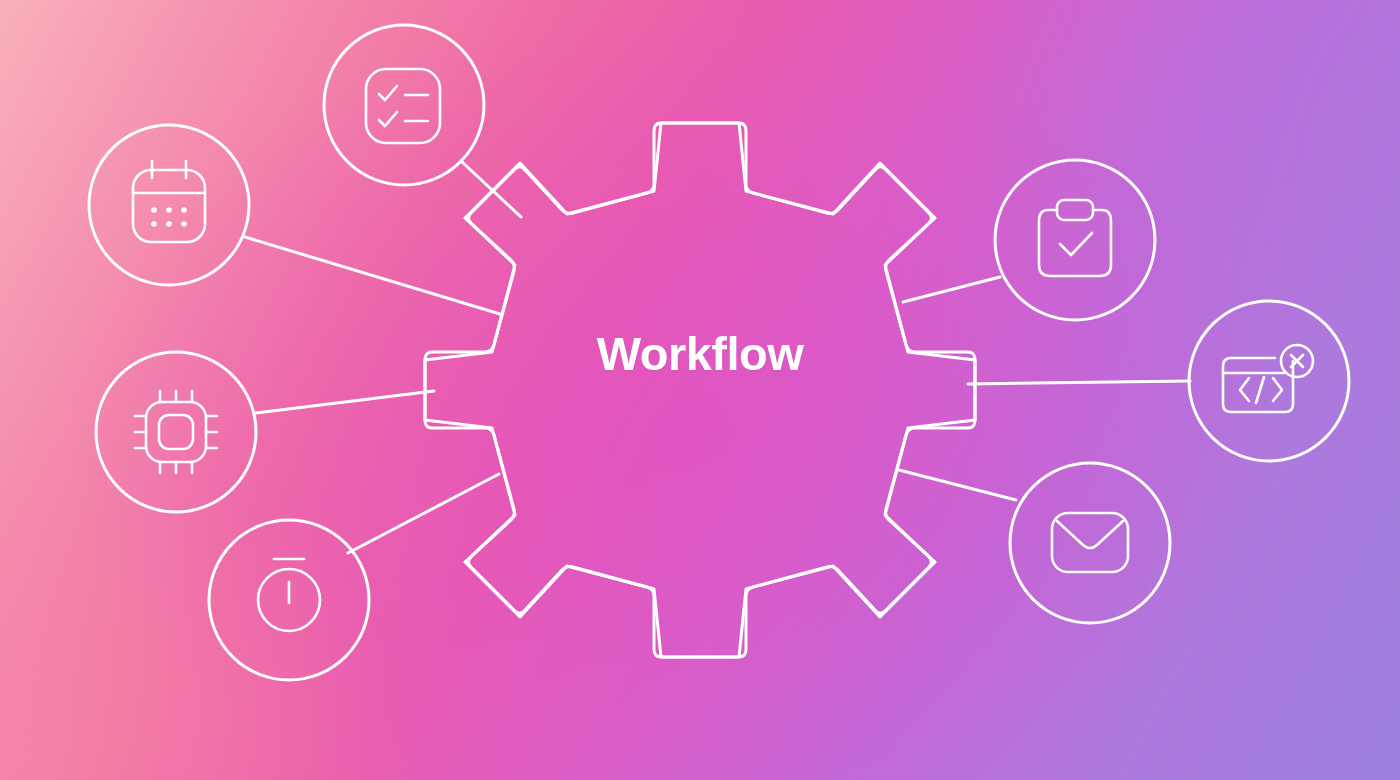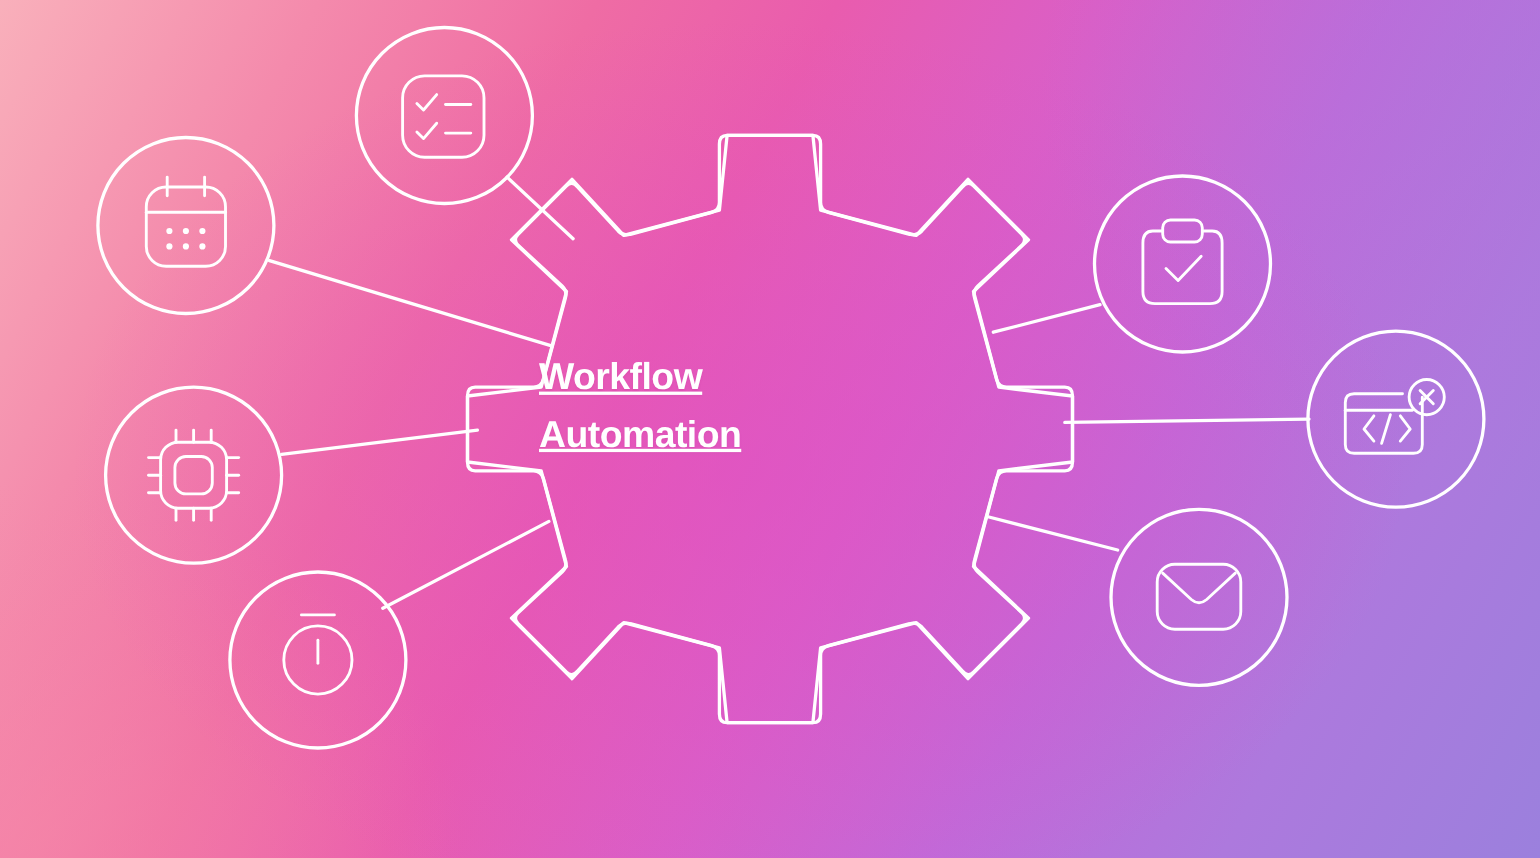--- a/index.html
+++ b/index.html
@@ -56,27 +56,27 @@
     stroke-linejoin: round;
   }
   .dot {
     fill: #ffffff;
   }
   .center-title {
     position: absolute;
     left: 490px;
     top: 318px;
     width: 420px;
+    text-align: center;
     color: #ffffff;
     font-weight: bold;
-    font-size: 34px;
+    font-size: 47px;
     line-height: 1.52;
     letter-spacing: -0.5px;
     text-shadow: 0 1px 2px rgba(160,40,120,0.10);
-    text-decoration: underline;
   }
 </style>
 </head>
 <body>
 
 <div id="canvas">
 
   <div class="bg-gradient"></div>
 
   <svg id="diagram" viewBox="0 0 1400 780" width="1400" height="780">
@@ -213,16 +213,15 @@
       <g>
         <rect class="stroke-thin" x="1052" y="513" width="76" height="59" rx="16"></rect>
         <path class="stroke-thin" d="M 1057 521 L 1083 545 Q 1090 551 1097 545 L 1123 521"></path>
       </g>
     </g>
 
   </svg>
 
   <div class="center-title">
     <div>Workflow</div>
-    <div>Automation</div>
   </div>
 
 </div>
 
 </body></html>

